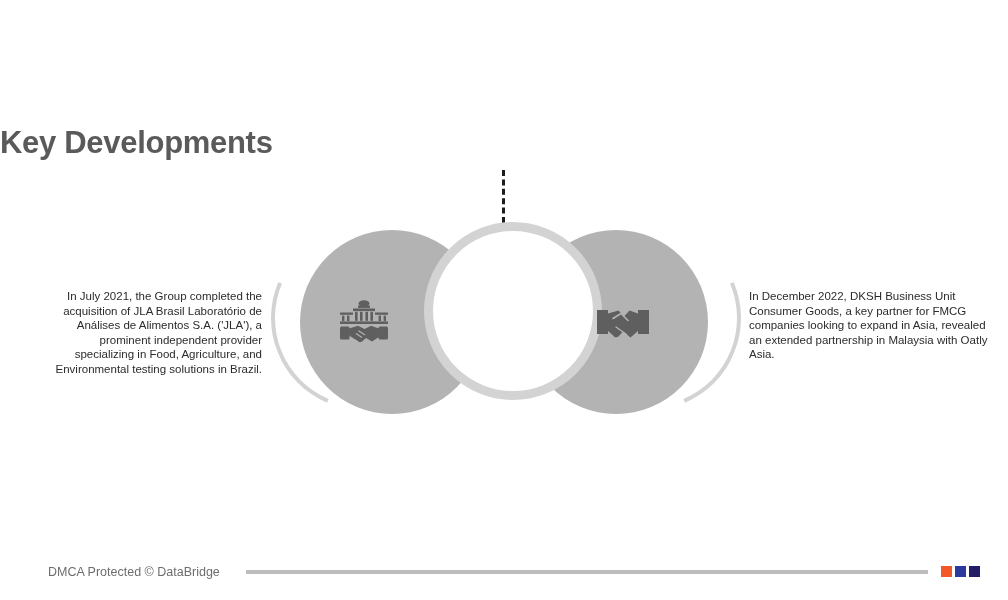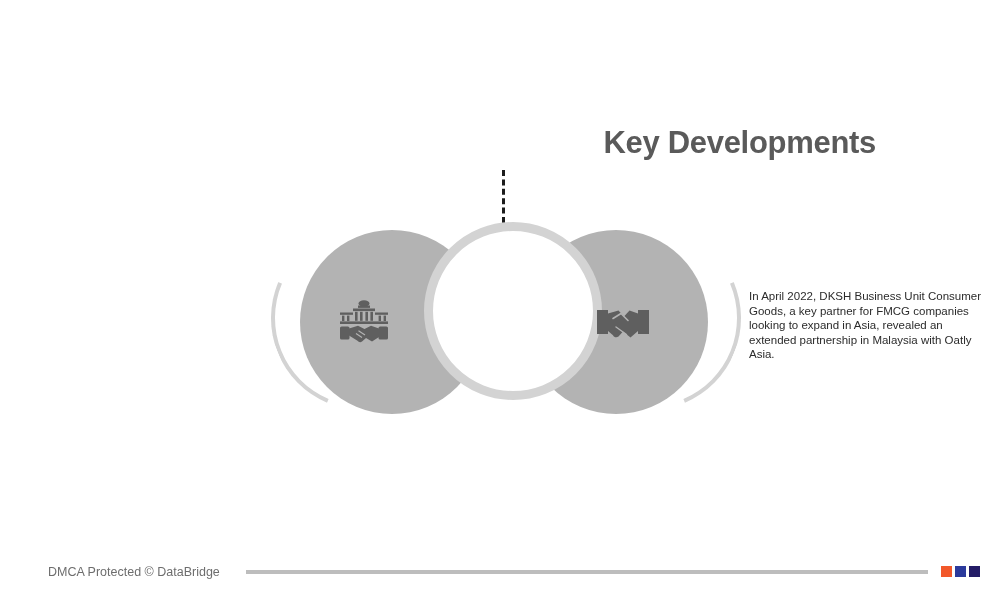--- a/index.html
+++ b/index.html
@@ -23,21 +23,21 @@
     height: 600px;
     background: #ffffff;
   }
 
   
   .slide-title {
     position: absolute;
     left: 0;
     top: 124px;
     width: 876px;
-    text-align: right;
+    text-align: left;
     font-size: 31px;
     font-weight: bold;
     color: #5a5a5a;
     letter-spacing: -0.3px;
     line-height: 38px;
     white-space: nowrap;
   }
 
   
   .dashed-connector {
@@ -230,22 +230,23 @@
 
         <path d="M13 15.5 L23.5 12.6 L29 18.5 L34.5 12.6 L43 15.5 L43 33 L35.5 39.5
                  L28 33.5 L23.5 38.5 C21.6 40 19 39.4 18 37.2 L13 33 Z"></path>
         <path d="M18 20.5 L26 15.5 L33 22.5" stroke="#b3b3b3" stroke-width="1.6" fill="none" stroke-linecap="round" stroke-linejoin="round"></path>
         <path d="M21 29 L31.5 36.5" stroke="#b3b3b3" stroke-width="1.4" fill="none" stroke-linecap="round"></path>
       </svg>
     </div>
 
   </div>
 
-
-  <div class="side-text right">In April 2022, DKSH Business Unit Consumer Goods, a key partner for FMCG companies looking to expand in Asia, revealed an extended partnership in Malaysia with Oatly Asia.</div>
+  <div class="side-text left">In July 2021, the Group completed the acquisition of JLA Brasil Laboratório de Análises de Alimentos S.A. ('JLA'), a prominent independent provider specializing in Food, Agriculture, and Environmental testing solutions in Brazil.</div>
+
+  <div class="side-text right">In December 2022, DKSH Business Unit Consumer Goods, a key partner for FMCG companies looking to expand in Asia, revealed an extended partnership in Malaysia with Oatly Asia.</div>
 
   <div class="footer-text">DMCA Protected © DataBridge</div>
 
   <div class="footer-rule" style="background: rgb(189, 189, 189);"></div>
 
   <div class="footer-squares">
     <div class="footer-square s1" style="background: rgb(242, 88, 42);"></div>
     <div class="footer-square s2" style="background: rgb(43, 58, 156);"></div>
     <div class="footer-square s3" style="background: rgb(36, 28, 102);"></div>
   </div>

